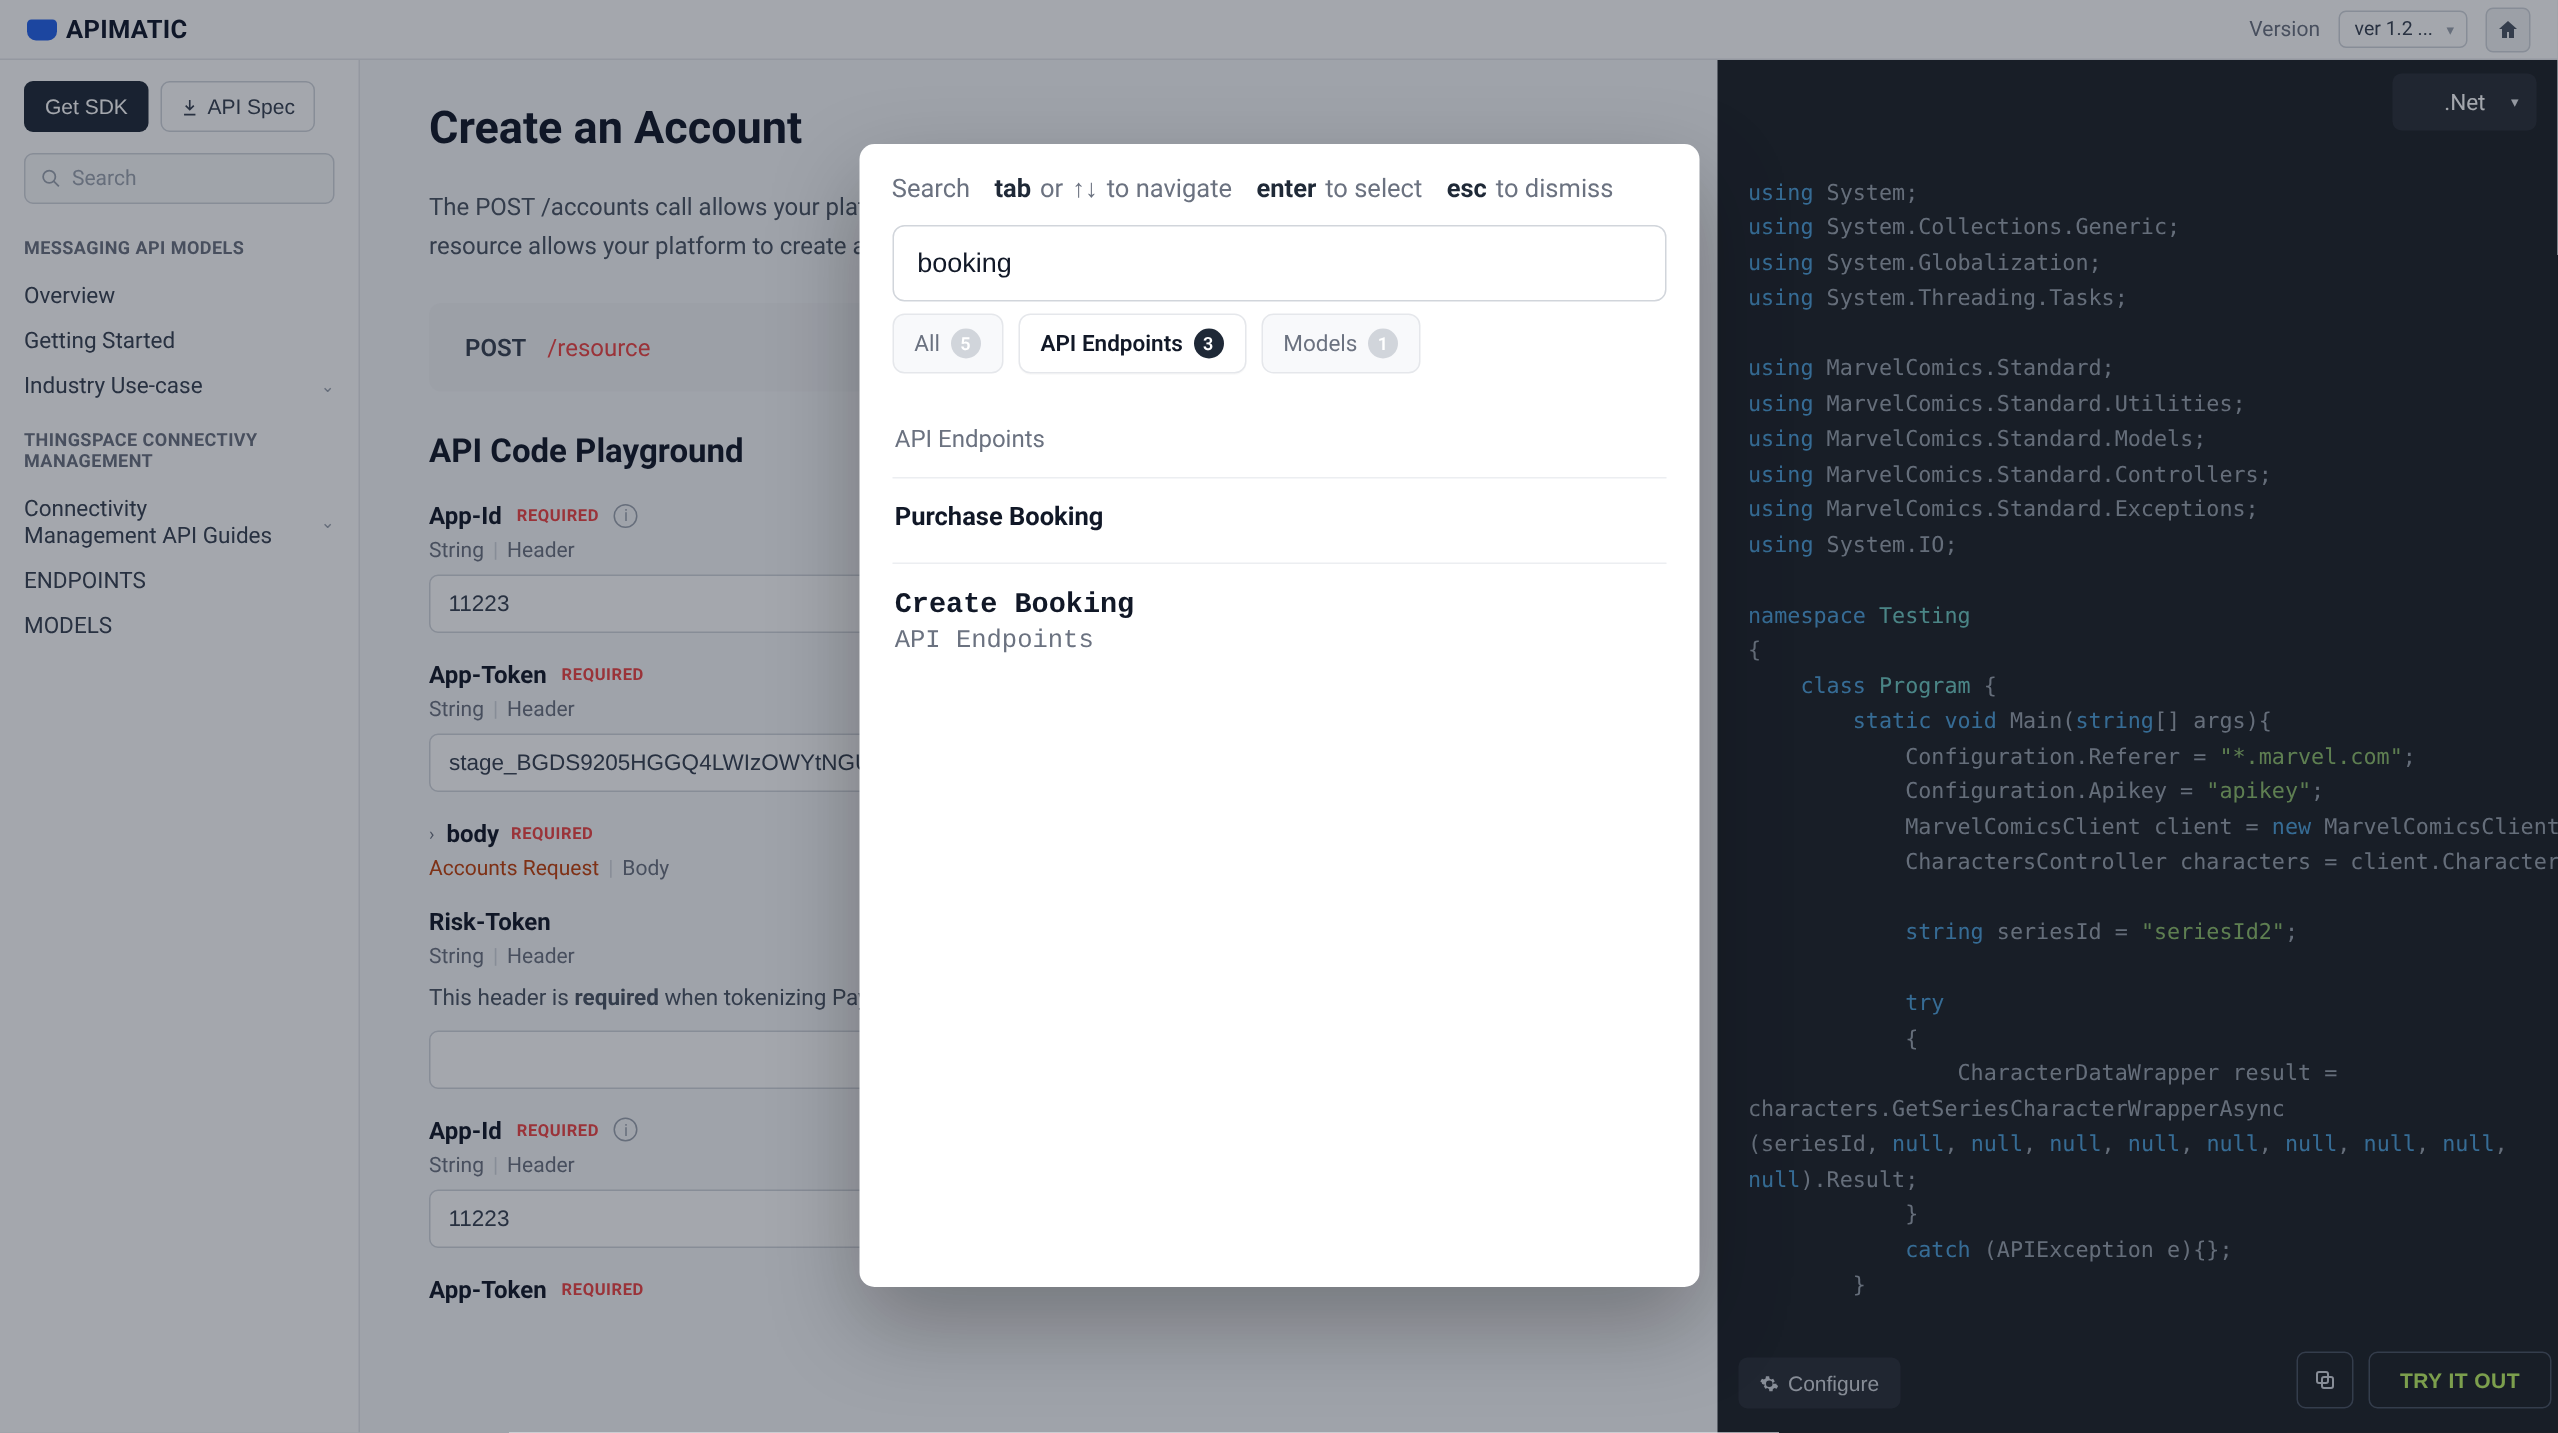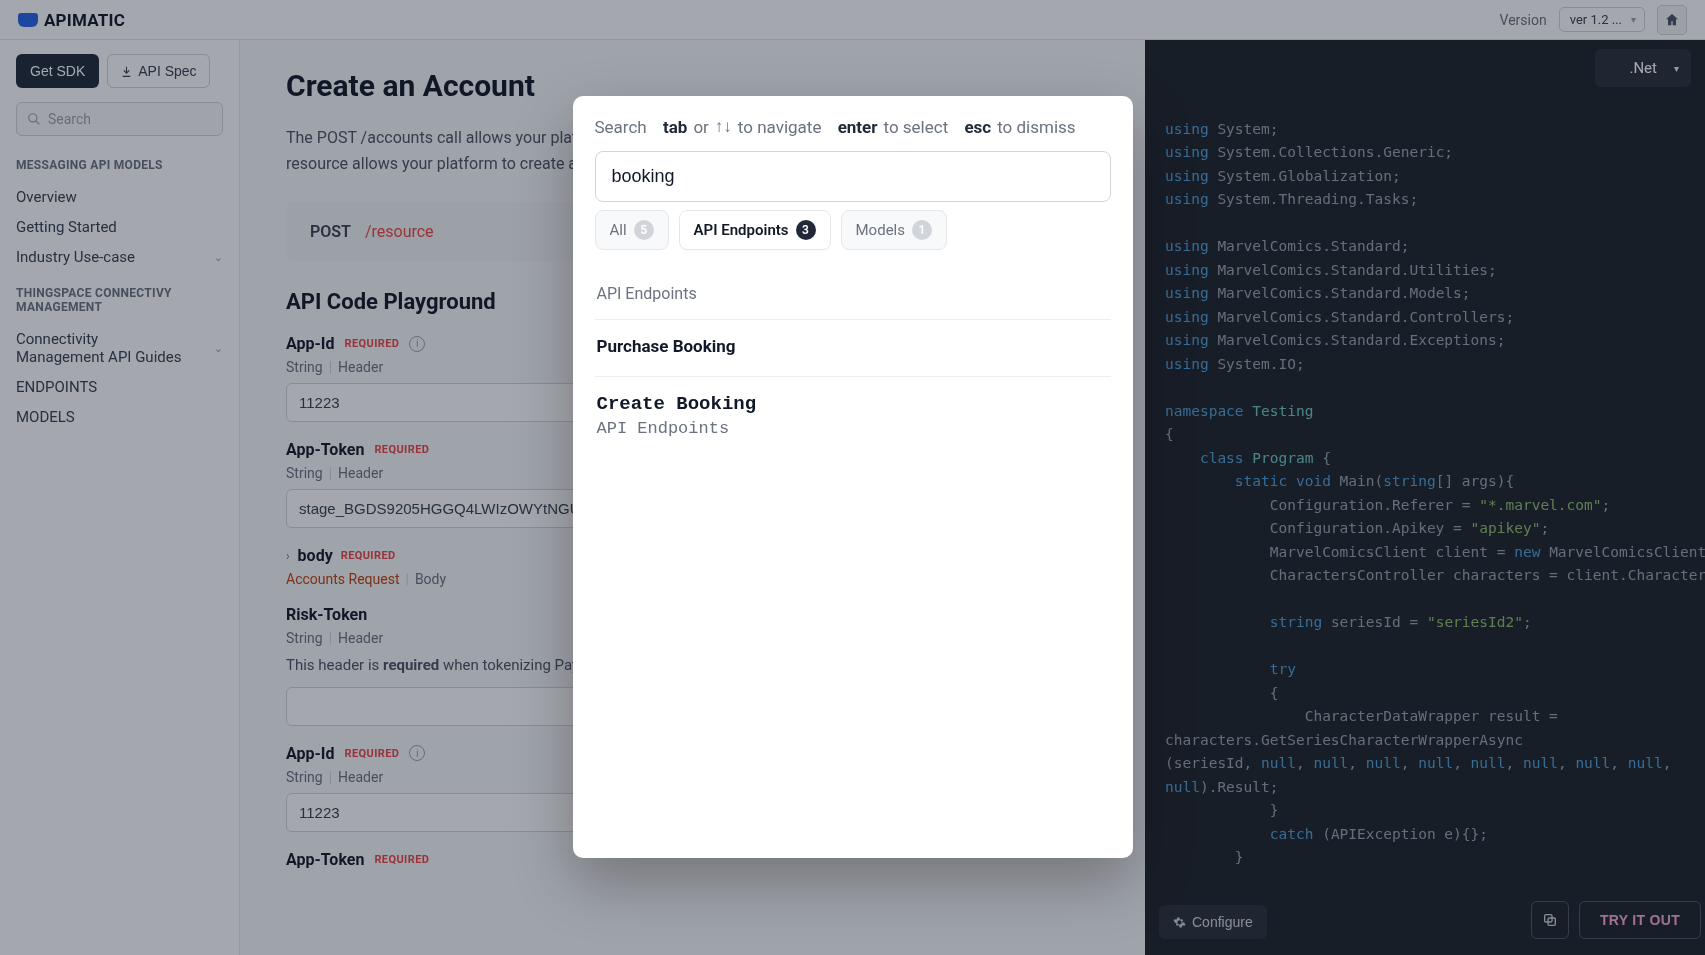--- a/index.html
+++ b/index.html
@@ -59,21 +59,21 @@
 .lang-wrap .win-icon { left: 12px; }
 .lang-wrap .caret { right: 12px; font-size: 10px; }
 .code-body { flex: 1; padding: 22px 20px; font-family: "SFMono-Regular", Consolas, monospace; font-size: 14.5px; line-height: 1.62; white-space: pre; overflow: auto; color: #9aa3ad; position: relative; }
 .kw { color: #4ea0d8; }
 .str { color: #8fbf6b; }
 .cls { color: #6fc9c0; }
 .codefoot { position: absolute; bottom: 16px; left: 14px; right: 4px; display: flex; align-items: flex-end; justify-content: space-between; }
 .configure { background: #2b3038; border: none; border-radius: 6px; color: #d1d5db; padding: 9px 14px; font-size: 14px; display: flex; align-items: center; gap: 6px; }
 .foot-right { display: flex; gap: 10px; }
 .copy-btn { width: 38px; height: 38px; border: 1px solid #4b5563; background: transparent; border-radius: 6px; color: #d1d5db; display: flex; align-items: center; justify-content: center; }
-.try-btn { border: 1px solid #4b5563; background: transparent; border-radius: 6px; color: #f9a8d4; padding: 9px 20px; font-size: 14px; font-weight: 600; letter-spacing: 0.3px; }
+.try-btn { border: 1px solid #4b5563; background: transparent; border-radius: 6px; color: #bef264; padding: 9px 20px; font-size: 14px; font-weight: 600; letter-spacing: 0.3px; }
 
 
 .overlay { position: absolute; inset: 0; background: rgba(17,24,39,0.38); display: flex; align-items: flex-start; justify-content: center; padding-top: 96px; }
 .modal { width: 560px; background: #fff; border-radius: 10px; box-shadow: 0 24px 60px rgba(0,0,0,0.28); padding: 20px 22px 30px; min-height: 762px; }
 .hints { font-size: 17px; color: #6b7280; margin-bottom: 14px; display: flex; flex-wrap: wrap; gap: 6px; align-items: center; }
 .hints b { color: #1f2937; font-weight: 700; }
 .modal-input { width: 100%; border: 1px solid #d1d5db; border-radius: 8px; padding: 14px 16px; font-size: 18px; color: #111827; margin-bottom: 8px; }
 .modal-tabs { display: flex; gap: 10px; margin-bottom: 18px; }
 .mtab { display: flex; align-items: center; gap: 7px; border: 1px solid #e5e7eb; background: #f8f9fb; color: #6b7280; border-radius: 8px; padding: 9px 14px; font-size: 15px; cursor: pointer; }
 .mtab.active { background: #fff; color: #111827; font-weight: 600; border-color: #e5e7eb; box-shadow: 0 1px 0 rgba(0,0,0,0.02); }

